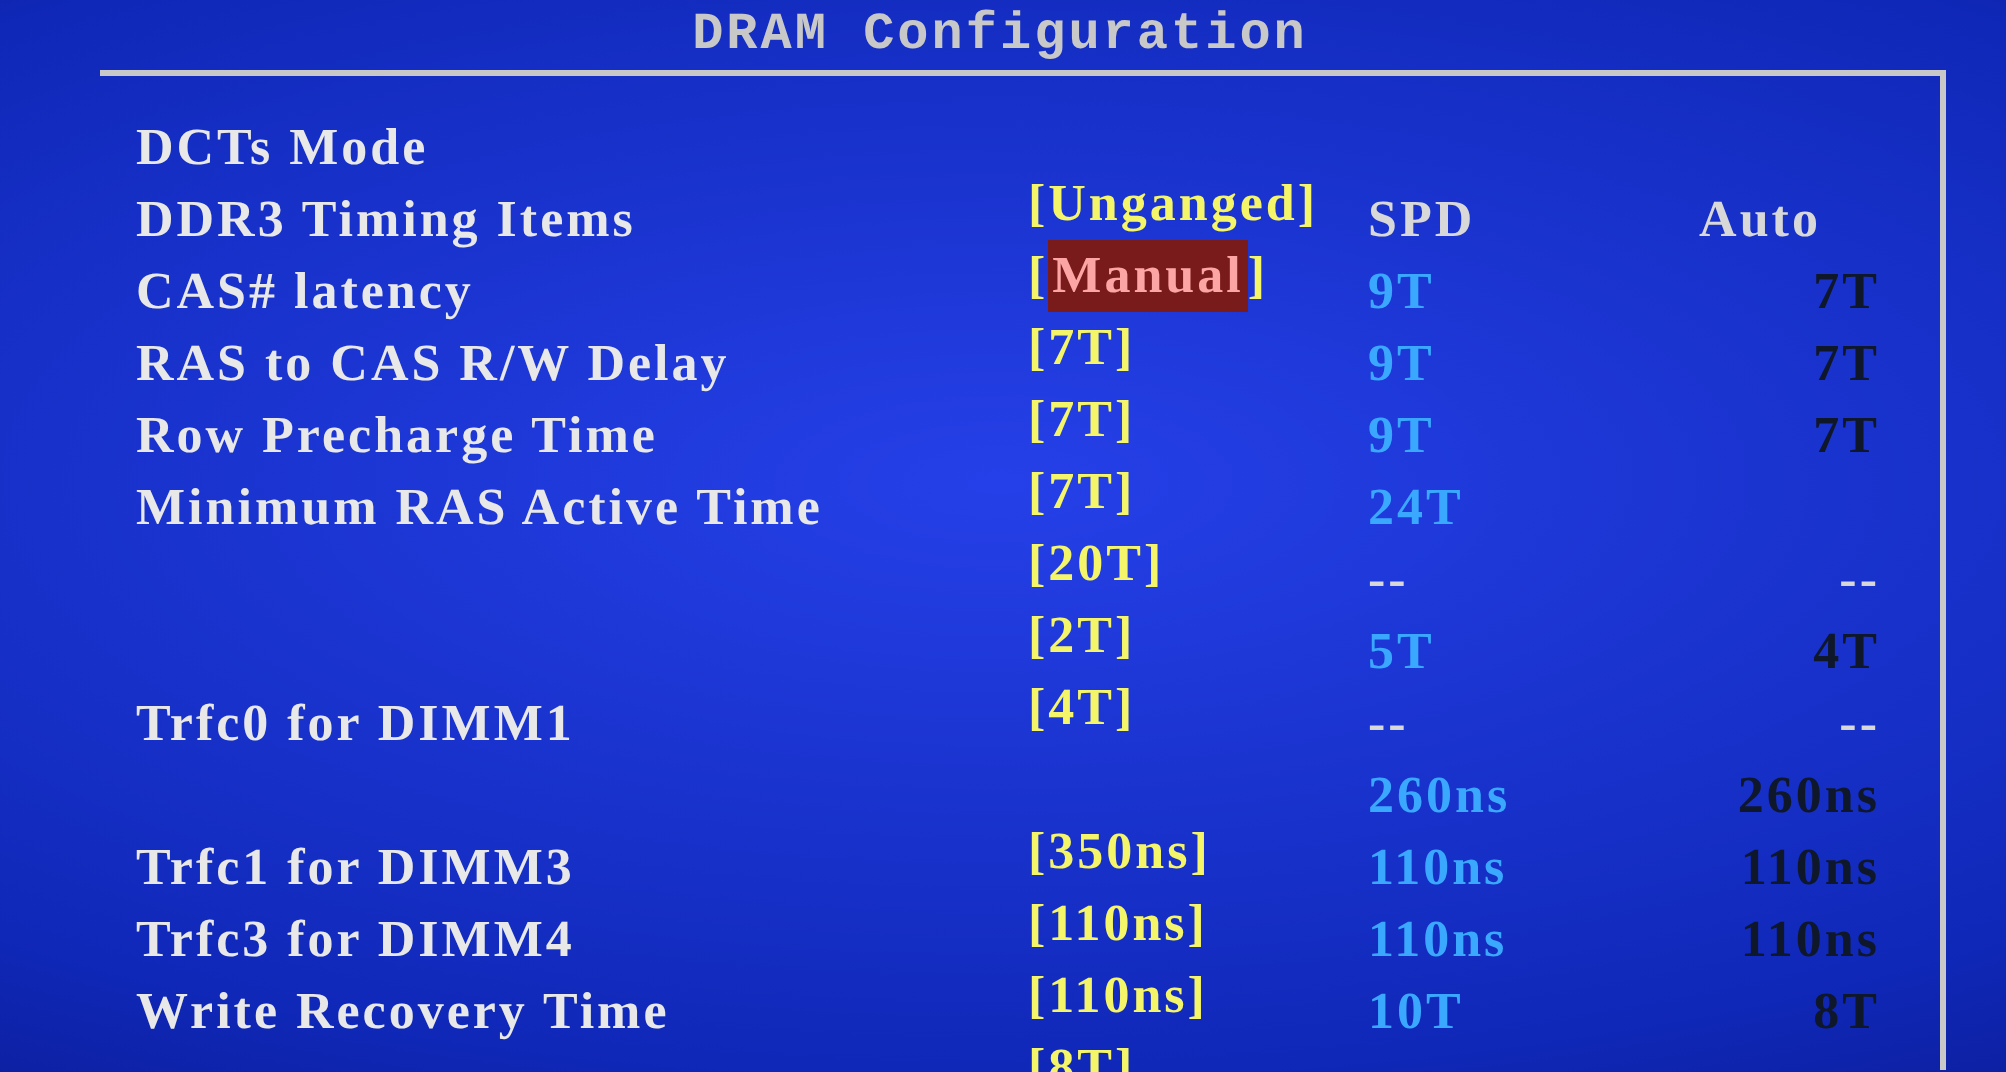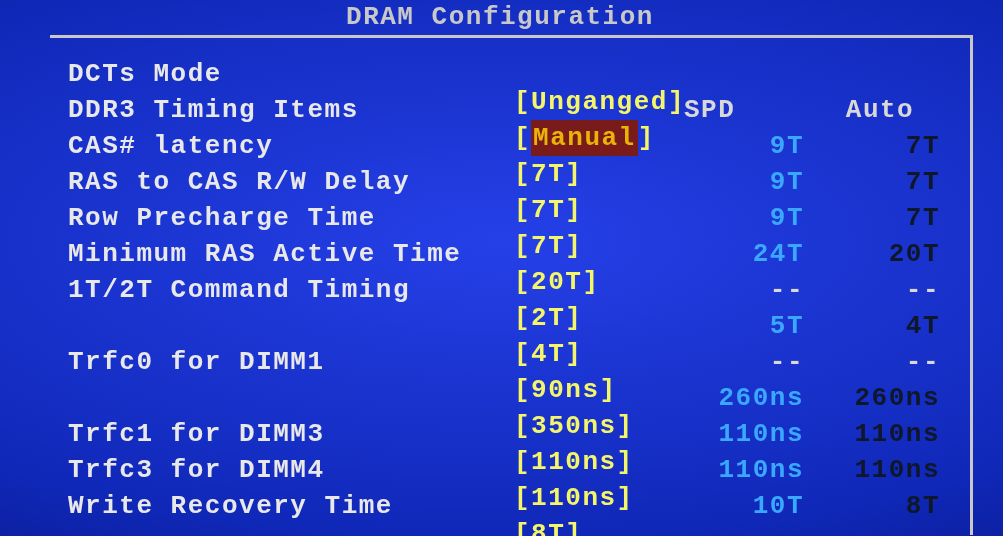--- a/index.html
+++ b/index.html
@@ -38,20 +38,21 @@
     top: 35px;
     width: 3px;
     height: 500px;
     background: #c8c8c8;
   }
   .rows {
     position: absolute;
     left: 68px;
     top: 56px;
     width: 930px;
+    font-family: Liberation Serif, serif;
   }
   .row {
     height: 36px;
     line-height: 36px;
     position: relative;
     white-space: pre;
   }
   .label {
     position: absolute;
     left: 0;
@@ -59,21 +60,21 @@
   }
   .valwrap {
     position: absolute;
     left: 446px;
     color: #f5f56a;
     margin-top: 28px;
   }
   .valwrap .br { color: #f5f56a; }
   .selected {
     background: #7a1b1b;
-    color: #eab308;
+    color: #fca5a5;
     padding: 0 2px;
     display: inline-block;
   }
   .col2label {
     position: absolute;
     left: 616px;
     color: #d8d8d8;
     width: 120px;
     text-align: left;
   }
@@ -81,21 +82,20 @@
     position: absolute;
     left: 752px;
     color: #d8d8d8;
     width: 120px;
     text-align: center;
   }
   .col2 {
     position: absolute;
     left: 616px;
     width: 120px;
-    text-align: right;
     color: #3aa8ff;
   }
   .col3 {
     position: absolute;
     left: 752px;
     width: 120px;
     text-align: right;
     color: #0f172a;
   }
   .dash { color: #d8d8d8; }
@@ -106,21 +106,21 @@
 <div class="title">DRAM Configuration</div>
 <div class="vline-outer"></div>
 <div class="vsep"></div>
 
 <div class="rows" id="rows">
     <div class="row"><span class="label">DCTs Mode</span><span class="valwrap">[Unganged]</span></div>
     <div class="row"><span class="label">DDR3 Timing Items</span><span class="valwrap"><span class="br">[</span><span class="selected">Manual</span><span class="br">]</span></span><span class="col2label">SPD</span><span class="col3label">Auto</span></div>
     <div class="row"><span class="label">CAS# latency</span><span class="valwrap">[7T]</span><span class="col2">9T</span><span class="col3">7T</span></div>
     <div class="row"><span class="label">RAS to CAS R/W Delay</span><span class="valwrap">[7T]</span><span class="col2">9T</span><span class="col3">7T</span></div>
     <div class="row"><span class="label">Row Precharge Time</span><span class="valwrap">[7T]</span><span class="col2">9T</span><span class="col3">7T</span></div>
-    <div class="row"><span class="label">Minimum RAS Active Time</span><span class="valwrap">[20T]</span><span class="col2">24T</span><span class="col3">20T</span></div>
-    <div class="row"><span class="label">1T/2T Command Timing</span><span class="valwrap">[2T]</span><span class="col2 dash">--</span><span class="col3 dash">--</span></div>
+    <div class="row"><span class="label">Minimum RAS Active Time</span><span class="valwrap">[20T]</span><span class="col2">24T</span></div>
+    <div class="row"><span class="valwrap">[2T]</span><span class="col2 dash">--</span><span class="col3 dash">--</span></div>
     <div class="row"><span class="valwrap">[4T]</span><span class="col2">5T</span><span class="col3">4T</span></div>
-    <div class="row"><span class="label">Trfc0 for DIMM1</span><span class="valwrap">[90ns]</span><span class="col2 dash">--</span><span class="col3 dash">--</span></div>
+    <div class="row"><span class="label">Trfc0 for DIMM1</span><span class="col2 dash">--</span><span class="col3 dash">--</span></div>
     <div class="row"><span class="valwrap">[350ns]</span><span class="col2">260ns</span><span class="col3">260ns</span></div>
     <div class="row"><span class="label">Trfc1 for DIMM3</span><span class="valwrap">[110ns]</span><span class="col2">110ns</span><span class="col3">110ns</span></div>
     <div class="row"><span class="label">Trfc3 for DIMM4</span><span class="valwrap">[110ns]</span><span class="col2">110ns</span><span class="col3">110ns</span></div>
     <div class="row"><span class="label">Write Recovery Time</span><span class="valwrap">[8T]</span><span class="col2">10T</span><span class="col3">8T</span></div>
   </div>
 
 </body></html>

